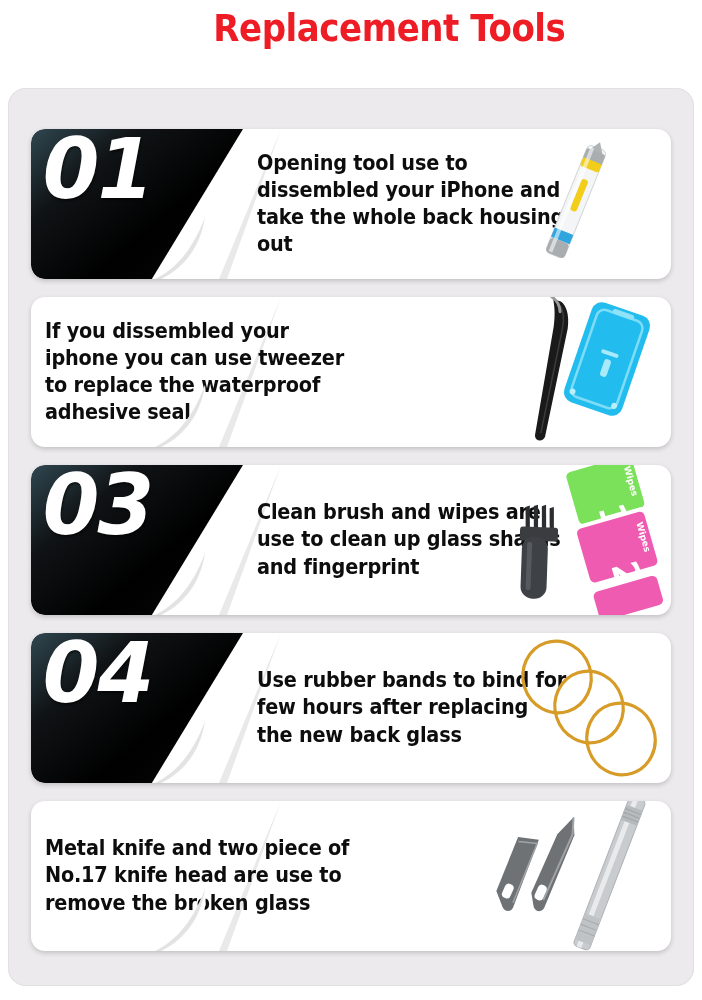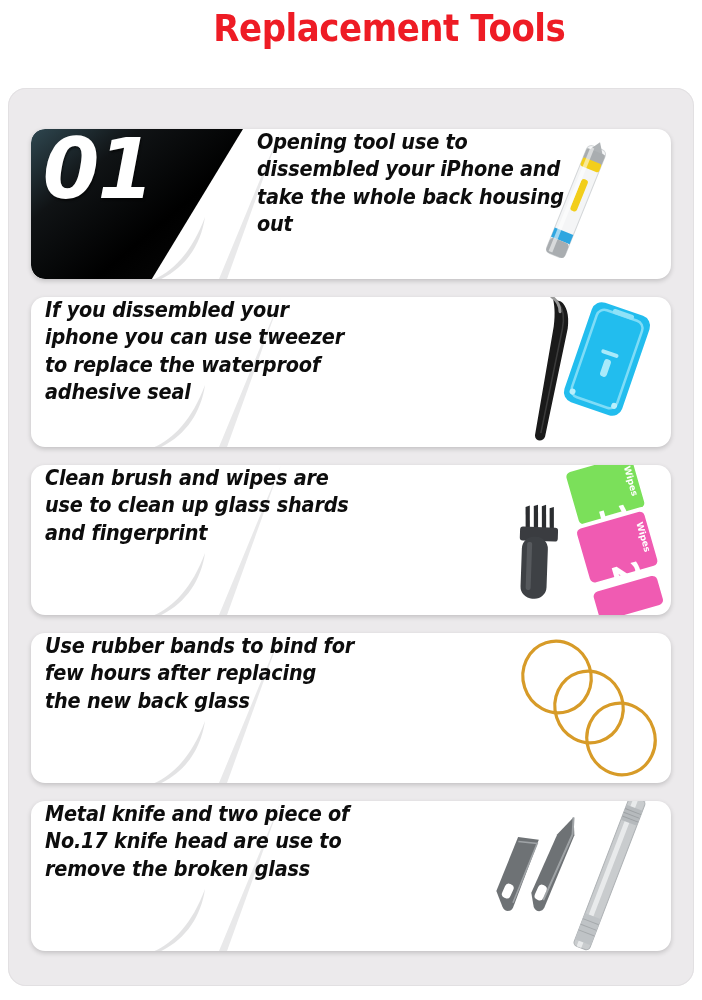--- a/index.html
+++ b/index.html
@@ -122,24 +122,23 @@
     width: 150px;
     height: 100%;
     z-index: 1;
     pointer-events: none;
   }
 
   .card-body {
     position: relative;
     flex: 1 1 auto;
     display: flex;
-    align-items: flex-start;
+    align-items: center;
     padding-left: 14px;
     z-index: 2;
-    font-style: italic;
   }
 
   .card-text {
     font-family: "DejaVu Sans", sans-serif;
     font-weight: bold;
     font-size: 20.5px;
     line-height: 1.33;
     color: #0d0d0d;
     letter-spacing: -0.2px;
     transform: scaleX(0.94);
@@ -231,20 +230,23 @@
           <g transform="rotate(16 70 75)">
             <path d="M62 4 C 68 6, 74 14, 76 28 L 84 138 C 84 144, 76 146, 74 140 L 62 30 C 60 16, 56 8, 54 4 Z" fill="#1A1A1A"></path>
             <path d="M60 6 C 66 10, 70 18, 71 30 L 79 136" fill="none" stroke="#4a4a4a" stroke-width="1.5" opacity="0.7"></path>
             <path d="M52 2 C 58 4, 62 8, 64 14" fill="none" stroke="#9a9a9a" stroke-width="3" stroke-linecap="round"></path>
           </g>
         </svg>
       </div>
     </div>
 
     <div class="card">
+      <div class="badge">
+        <span class="badge-num">03</span>
+      </div>
       <svg class="wedge" viewBox="0 0 150 150" preserveAspectRatio="none">
         <polygon points="150,0 88,150 150,150" fill="#ffffff"></polygon>
         <polygon points="150,0 88,150 96,150" fill="#e9e9ea"></polygon>
       </svg>
       <svg class="curl" viewBox="0 0 78 66">
         <path d="M10 66 C 30 60, 52 40, 66 2 C 70 28, 56 56, 30 66 Z" fill="#ffffff"></path>
         <path d="M10 66 C 30 60, 52 40, 66 2 C 62 30, 46 54, 18 66 Z" fill="#d9d9db" opacity="0.75"></path>
       </svg>
       <div class="card-body">
         <div class="card-text">Clean brush and wipes are use to clean up glass shards and fingerprint</div>
@@ -278,20 +280,23 @@
             <path d="M64 42 L68 40 L72 68 L68 70 Z" fill="#2B2D30"></path>
             <rect x="38" y="62" width="38" height="14" rx="3" fill="#3A3C40" transform="rotate(-6 57 69)"></rect>
             <rect x="44" y="72" width="26" height="62" rx="12" fill="#3E4145" transform="rotate(-6 57 103)"></rect>
             <rect x="49" y="78" width="5" height="48" rx="2" fill="#6a6d71" opacity="0.55" transform="rotate(-6 51 102)"></rect>
           </g>
         </svg>
       </div>
     </div>
 
     <div class="card">
+      <div class="badge">
+        <span class="badge-num">04</span>
+      </div>
       <svg class="wedge" viewBox="0 0 150 150" preserveAspectRatio="none">
         <polygon points="150,0 88,150 150,150" fill="#ffffff"></polygon>
         <polygon points="150,0 88,150 96,150" fill="#e9e9ea"></polygon>
       </svg>
       <svg class="curl" viewBox="0 0 78 66">
         <path d="M10 66 C 30 60, 52 40, 66 2 C 70 28, 56 56, 30 66 Z" fill="#ffffff"></path>
         <path d="M10 66 C 30 60, 52 40, 66 2 C 62 30, 46 54, 18 66 Z" fill="#d9d9db" opacity="0.75"></path>
       </svg>
       <div class="card-body">
         <div class="card-text">Use rubber bands to bind for few hours after replacing the new back glass</div>

